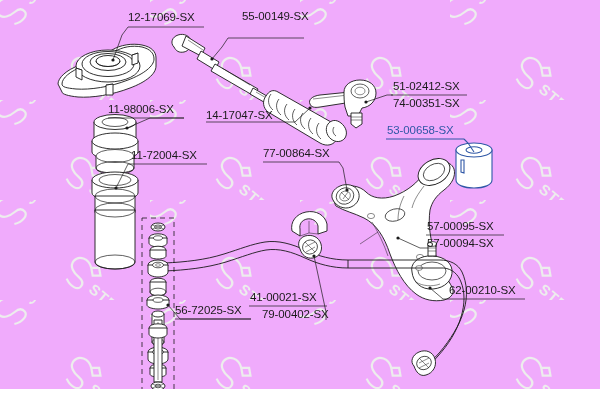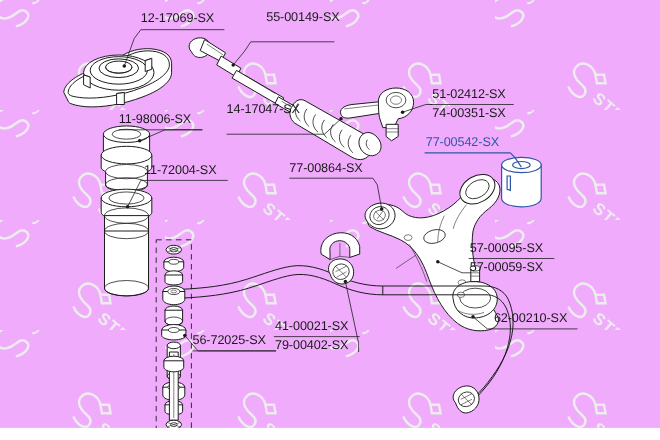--- a/index.html
+++ b/index.html
@@ -359,25 +359,25 @@
       <line class="ln-thin" x1="175" y1="319" x2="251" y2="319"></line>
     </g>
   </svg>
 
   <div id="label-layer">
     <div class="part-label" style="left:128px; top:11px;">12-17069-SX</div>
     <div class="part-label" style="left:228px; top:10px;margin-left:14px;">55-00149-SX</div>
     <div class="part-label" style="left:393px; top:80px;">51-02412-SX</div>
     <div class="part-label" style="left:393px; top:97px;">74-00351-SX</div>
     <div class="part-label" style="left:108px; top:103px;">11-98006-SX</div>
-    <div class="part-label" style="left:206px; top:94px;">14-17047-SX</div>
-    <div class="part-label highlight" style="left:387px; top:124px;">77-00542-SX</div>
+    <div class="part-label" style="left:206px; top:109px;">14-17047-SX</div>
+    <div class="part-label highlight" style="left:387px; top:124px;">53-00658-SX</div>
     <div class="part-label" style="left:131px; top:149px;">11-72004-SX</div>
     <div class="part-label" style="left:263px; top:147px;">77-00864-SX</div>
     <div class="part-label" style="left:427px; top:220px;text-align:center;">57-00095-SX</div>
-    <div class="part-label" style="left:427px; top:237px;">57-00059-SX</div>
+    <div class="part-label" style="left:427px; top:237px;">57-00094-SX</div>
     <div class="part-label" style="left:449px; top:284px;">62-00210-SX</div>
     <div class="part-label" style="left:250px; top:291px;">41-00021-SX</div>
-    <div class="part-label" style="left:250px; top:308px;text-align:right;">79-00402-SX</div>
+    <div class="part-label" style="left:262px; top:308px;text-align:right;">79-00402-SX</div>
     <div class="part-label" style="left:175px; top:304px;">56-72025-SX</div>
   </div>
 
 </div>
 
 </body></html>

